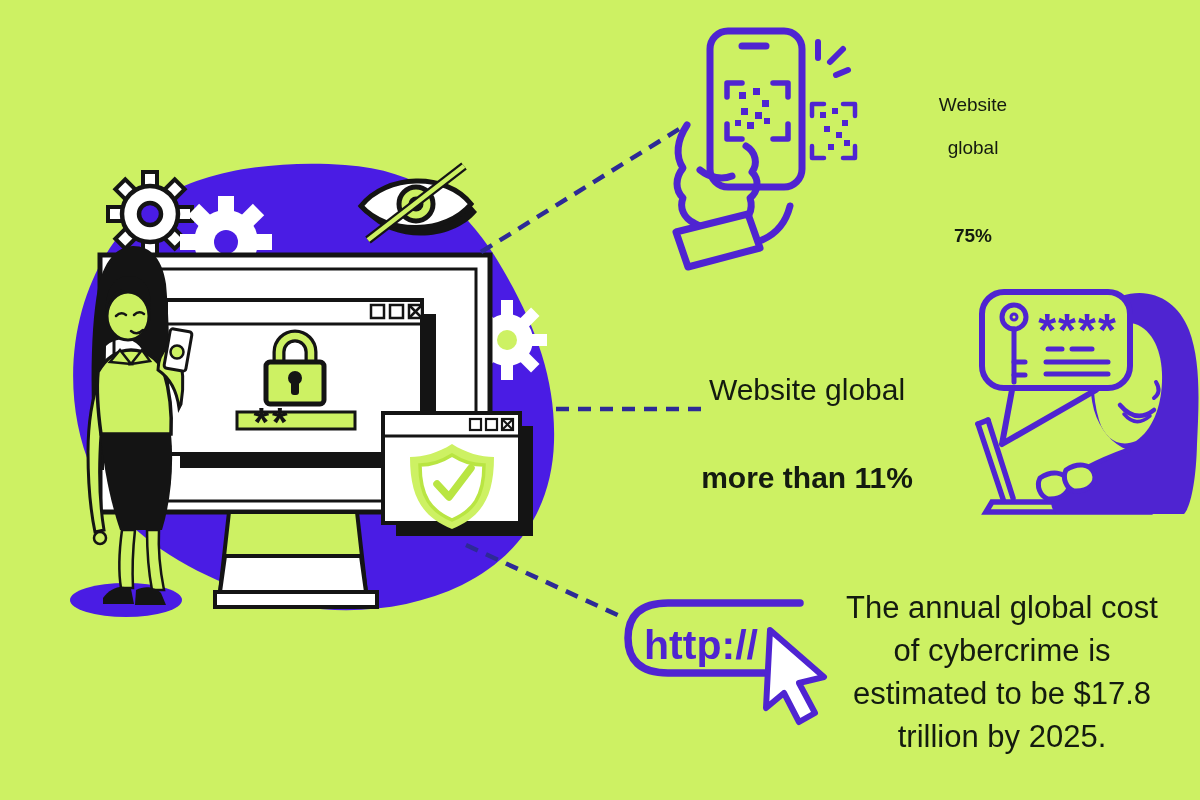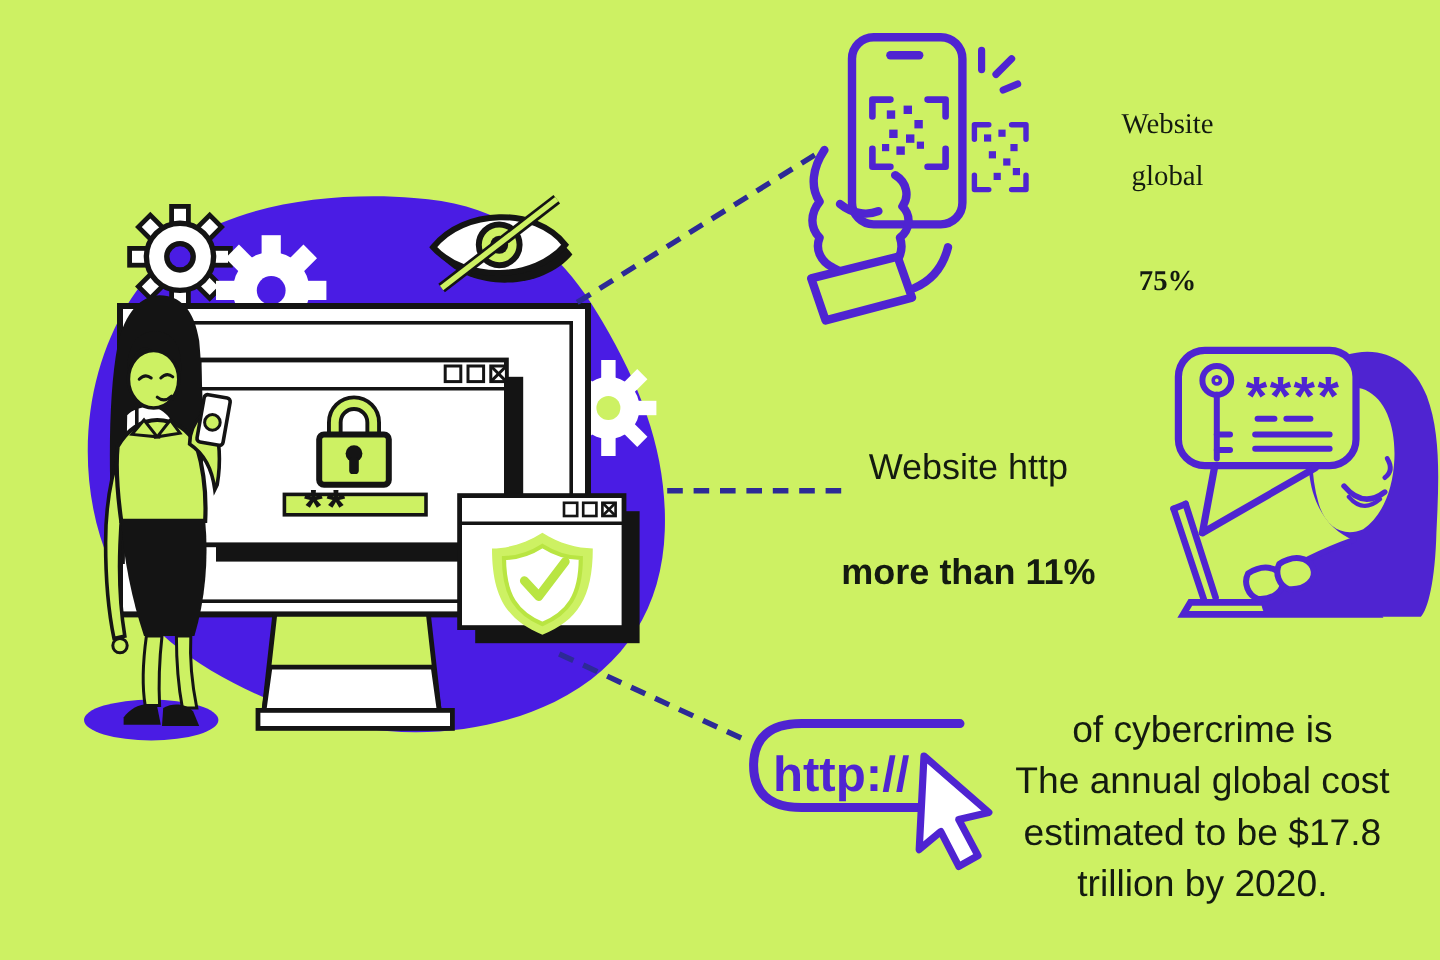--- a/index.html
+++ b/index.html
@@ -9,21 +9,21 @@
   html,body{margin:0;padding:0;}
   body{
     width:1200px;height:800px;overflow:hidden;
     background:var(--background);
     font-family:"Liberation Sans","DejaVu Sans",sans-serif;
   }
   #stage{position:relative;width:1200px;height:800px;background:var(--background);}
   #art{position:absolute;left:0;top:0;width:1200px;height:800px;}
   .stat{position:absolute;text-align:center;color:var(--text);}
   .stat div{white-space:nowrap;}
-  #stat-scanned{left:863px;top:83px;width:220px;font-size:24px;line-height:43px;font-family:Liberation Serif, serif;}
+  #stat-scanned{left:863px;top:83px;width:220px;font-size:19px;line-height:43px;}
   #stat-hacks{left:682px;top:368px;width:250px;font-size:30px;line-height:43px;}
   #stat-cost{left:824px;top:586px;width:356px;font-size:31px;line-height:43px;}
   .stat .bold{font-weight:bold;margin-top:45px;}
   svg text{font-family:"Liberation Sans","DejaVu Sans",sans-serif;}
   .mask-star{font-weight:bold;fill:var(--ink);letter-spacing:3px;}
   .bubble-star{font-weight:bold;fill:var(--icon);letter-spacing:2px;}
   .url-label{font-weight:bold;fill:var(--icon);}
 </style>
 </head>
 <body>
@@ -265,24 +265,24 @@
   </g>
 </svg>
 
   <div class="stat" id="stat-scanned">
     <div>Website</div>
     <div>global</div>
     <div class="bold">75%</div>
   </div>
 
   <div class="stat" id="stat-hacks">
-    <div>Website http</div>
+    <div>Website global</div>
     <div class="bold">more than 11%</div>
   </div>
 
   <div class="stat" id="stat-cost">
+    <div>The annual global cost</div>
     <div>of cybercrime is</div>
-    <div>The annual global cost</div>
     <div>estimated to be $17.8</div>
-    <div>trillion by 2020.</div>
+    <div>trillion by 2025.</div>
   </div>
 
 </div>
 
 </body></html>

